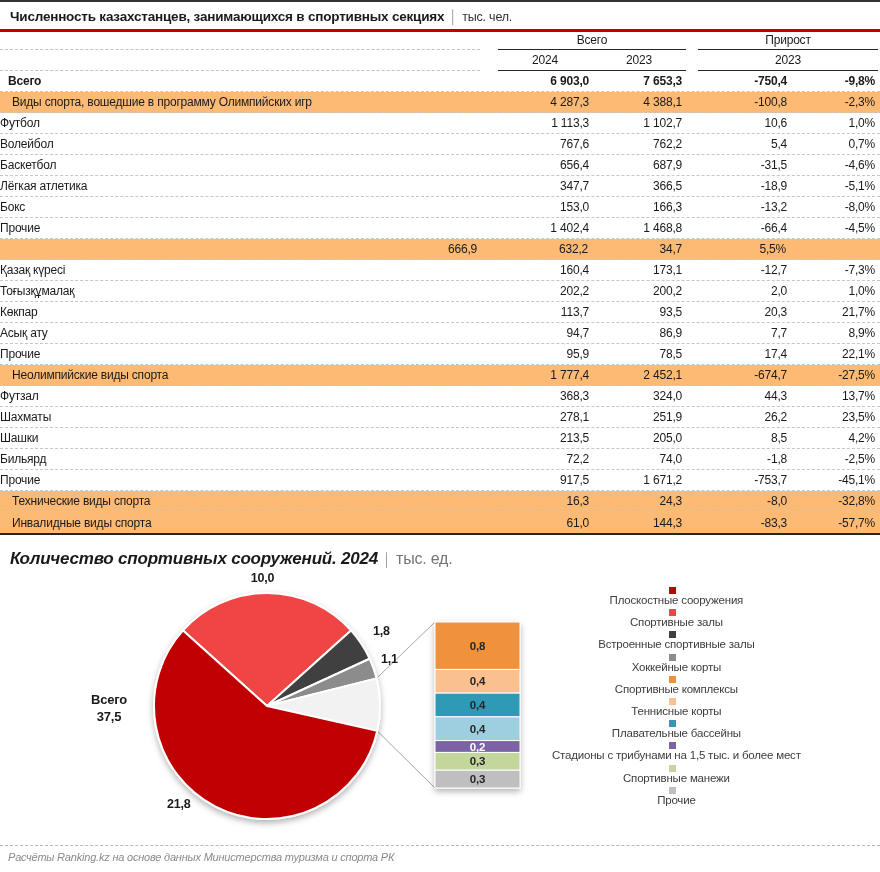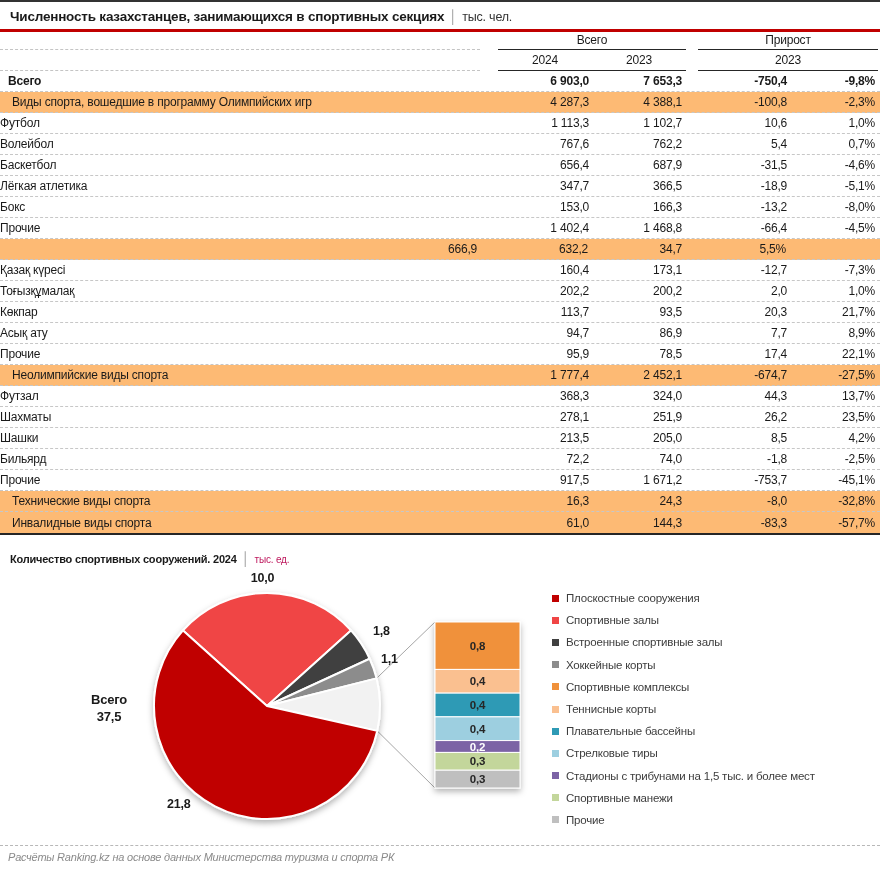--- a/index.html
+++ b/index.html
@@ -38,28 +38,28 @@
   .row .num.n2 { padding-right:4px; }
   .row .num.n3 { padding-right:4px; }
   .row .num.n4 { padding-right:5px; }
   .row.r-total { font-weight:bold; }
   .row.r-total .lbl { padding-left:8px; }
   .row.r-section { background:#fdba74; }
   .row.r-section .lbl { padding-left:12px; }
 
   
   .chart-title { position:absolute; top:549px; left:10px; white-space:nowrap; }
-  .chart-title .t-main { font-size:11px; font-weight:bold; }
+  .chart-title .t-main { font-size:17px; font-weight:bold;font-style:italic; }
   .chart-title .t-sep { color:#9a9a9a; font-size:13px; padding:0 5px; }
-  .chart-title .t-unit { font-size:10px; color:#be185d; }
+  .chart-title .t-unit { font-size:16px; color:#737373; }
   #chart-svg { position:absolute; top:565px; left:0; }
   #chart-svg text { font-family:"Liberation Sans", sans-serif; }
 
   .legend { position:absolute; left:552px; top:587px; }
-  .leg-item { display:flex; align-items:center; height:22.2px; }
+  .leg-item { display:flex; align-items:center; height:22.2px;flex-direction:column; }
   .leg-swatch { width:7px; height:7px; flex:0 0 7px; margin-right:7px; }
   .leg-label { font-size:11.5px; color:#3d3d3d; white-space:nowrap; }
 
   
   .footer { position:absolute; top:845px; left:0; width:880px; height:27px;
             border-top:1px dashed #b8b8b8; padding:5px 4px 0 8px;
             font-size:11px; font-style:italic; color:#8a8a8a; }
 </style>
 </head>
 <body>
@@ -306,24 +306,20 @@
     </div>
       <div class="leg-item">
       <span class="leg-swatch" style="background: rgb(250, 192, 144);"></span>
       <span class="leg-label">Теннисные корты</span>
     </div>
       <div class="leg-item">
       <span class="leg-swatch" style="background: rgb(46, 154, 181);"></span>
       <span class="leg-label">Плавательные бассейны</span>
     </div>
       <div class="leg-item">
-      <span class="leg-swatch" style="background: rgb(157, 207, 224);"></span>
-      <span class="leg-label">Стрелковые тиры</span>
-    </div>
-      <div class="leg-item">
       <span class="leg-swatch" style="background: rgb(124, 99, 165);"></span>
       <span class="leg-label">Стадионы с трибунами на 1,5 тыс. и более мест</span>
     </div>
       <div class="leg-item">
       <span class="leg-swatch" style="background: rgb(195, 214, 155);"></span>
       <span class="leg-label">Спортивные манежи</span>
     </div>
       <div class="leg-item">
       <span class="leg-swatch" style="background: rgb(191, 191, 191);"></span>
       <span class="leg-label">Прочие</span>

